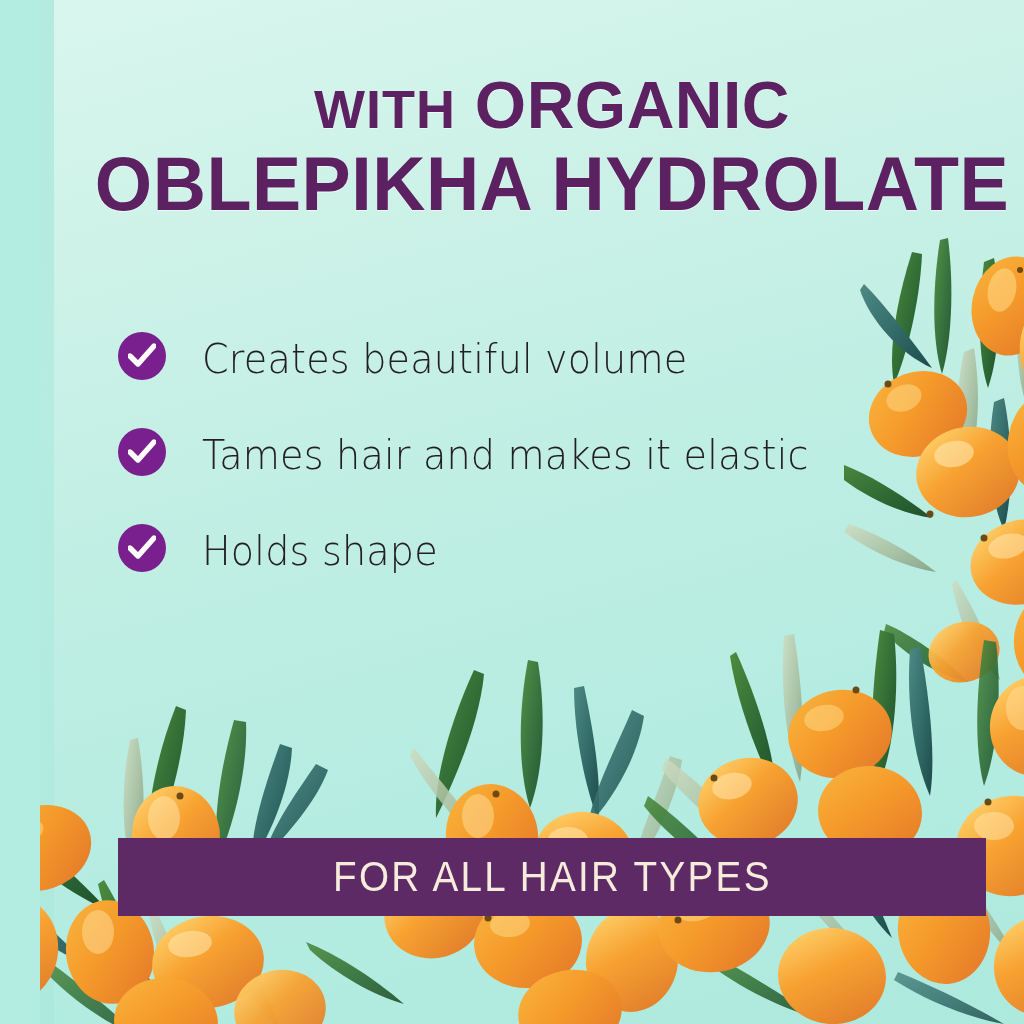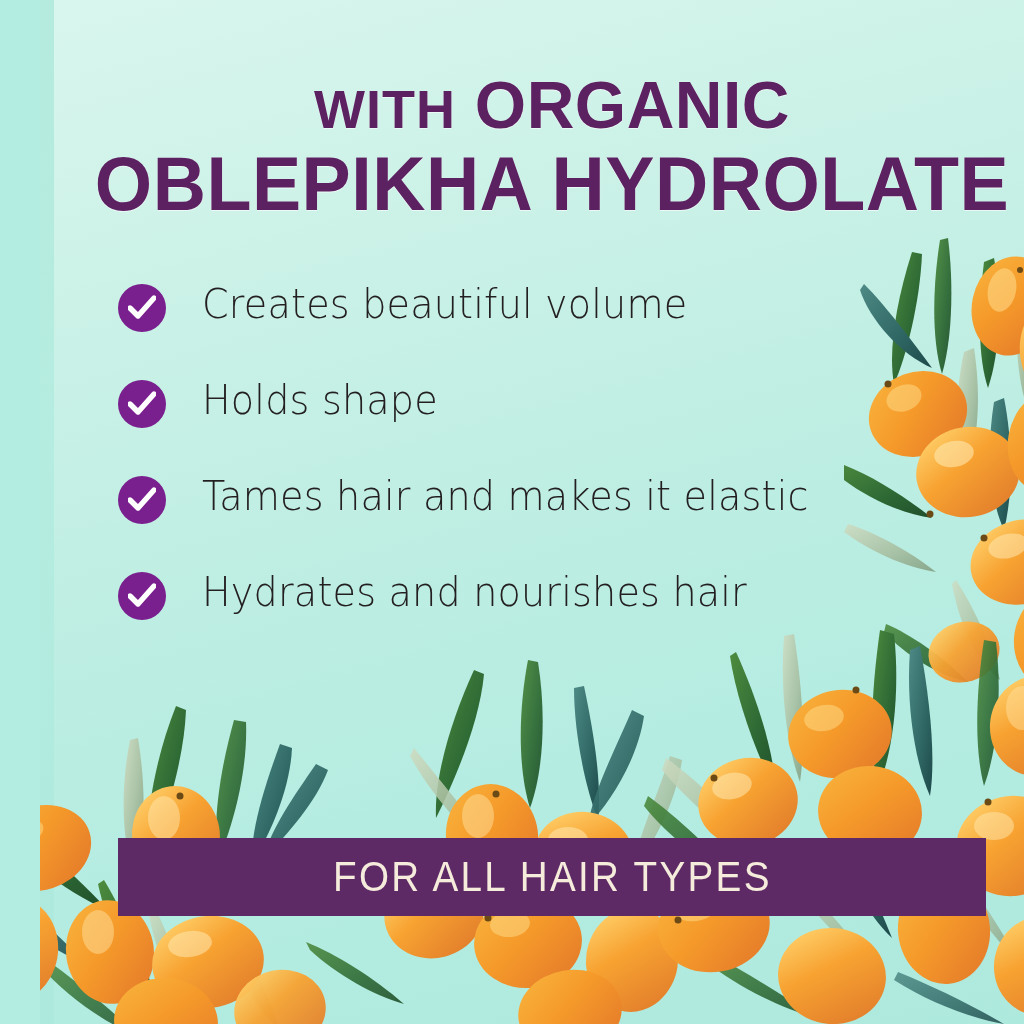--- a/index.html
+++ b/index.html
@@ -56,21 +56,21 @@
 
   
   .bullets {
     position:absolute;
     left:78px; top:284px;
     z-index:6;
     width:830px;
   }
   .bullet-row {
     display:flex;
-    align-items:flex-start;
+    align-items:flex-end;
     height:96px;
   }
   .check-badge {
     flex:0 0 auto;
     width:48px; height:48px;
     border-radius:50%;
     background:#7a1f8e;
     position:relative;
     margin-right:36px;
   }
@@ -319,40 +319,32 @@
       </span>
       <span class="bullet-label">Creates beautiful volume</span>
     </div>
 
     <div class="bullet-row">
       <span class="check-badge">
         <svg width="28" height="26" viewBox="0 0 28 26" xmlns="http://www.w3.org/2000/svg">
           <path d="M2 13 L10 21 L26 3" stroke="#ffffff" stroke-width="5.4" stroke-linecap="round" stroke-linejoin="round" fill="none"></path>
         </svg>
       </span>
-      <span class="bullet-label">Holds shape</span>
+      <span class="bullet-label">Tames hair and makes it elastic</span>
     </div>
 
     <div class="bullet-row">
       <span class="check-badge">
         <svg width="28" height="26" viewBox="0 0 28 26" xmlns="http://www.w3.org/2000/svg">
           <path d="M2 13 L10 21 L26 3" stroke="#ffffff" stroke-width="5.4" stroke-linecap="round" stroke-linejoin="round" fill="none"></path>
         </svg>
       </span>
-      <span class="bullet-label">Tames hair and makes it elastic</span>
+      <span class="bullet-label">Holds shape</span>
     </div>
 
-    <div class="bullet-row">
-      <span class="check-badge">
-        <svg width="28" height="26" viewBox="0 0 28 26" xmlns="http://www.w3.org/2000/svg">
-          <path d="M2 13 L10 21 L26 3" stroke="#ffffff" stroke-width="5.4" stroke-linecap="round" stroke-linejoin="round" fill="none"></path>
-        </svg>
-      </span>
-      <span class="bullet-label">Hydrates and nourishes hair</span>
-    </div>
 
   </div>
 
   <div class="banner">
     <span class="banner-label">FOR ALL HAIR TYPES</span>
   </div>
 
 </div>
 
 </body></html>

